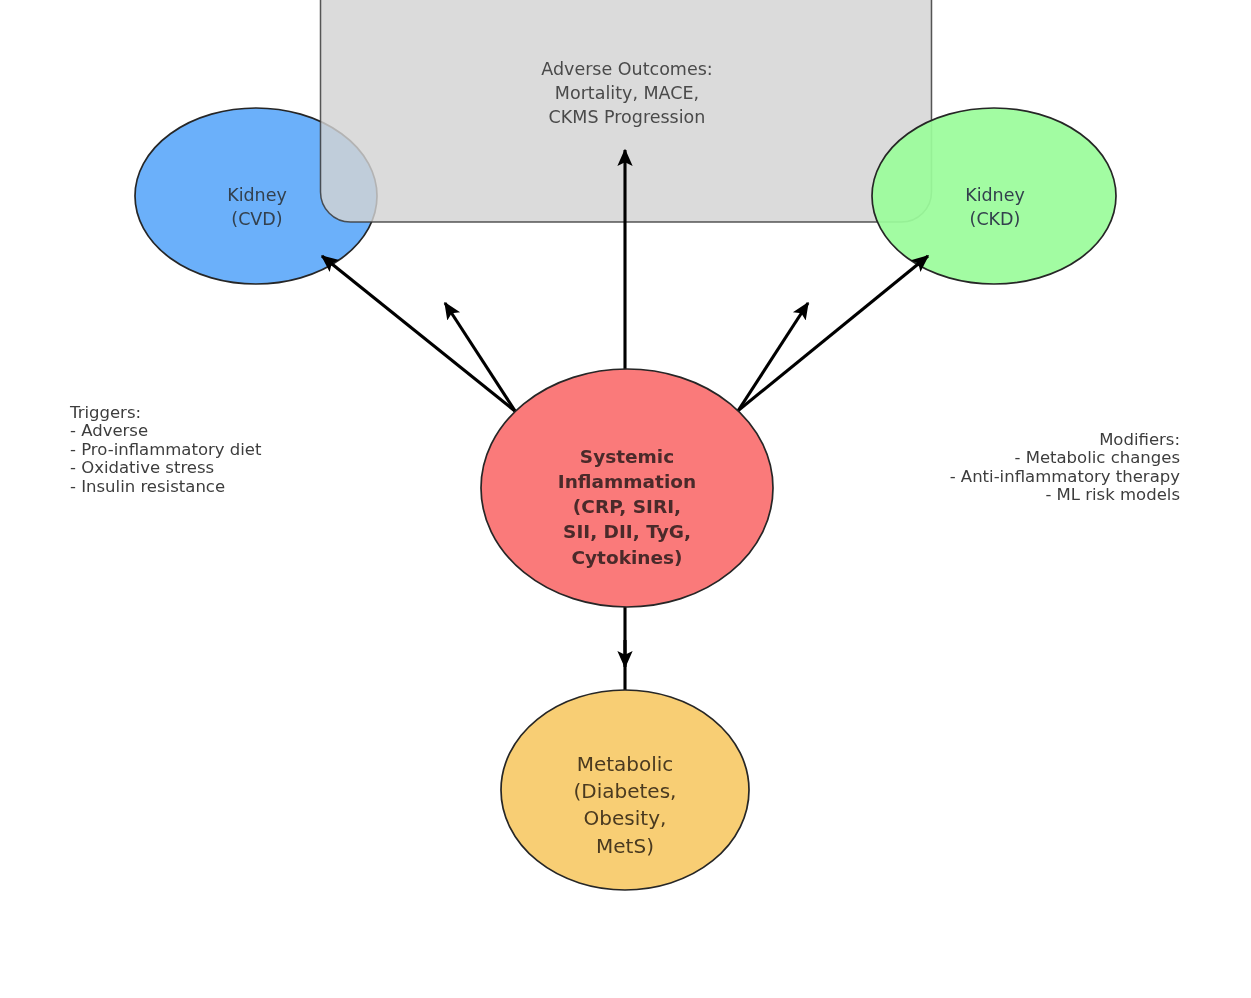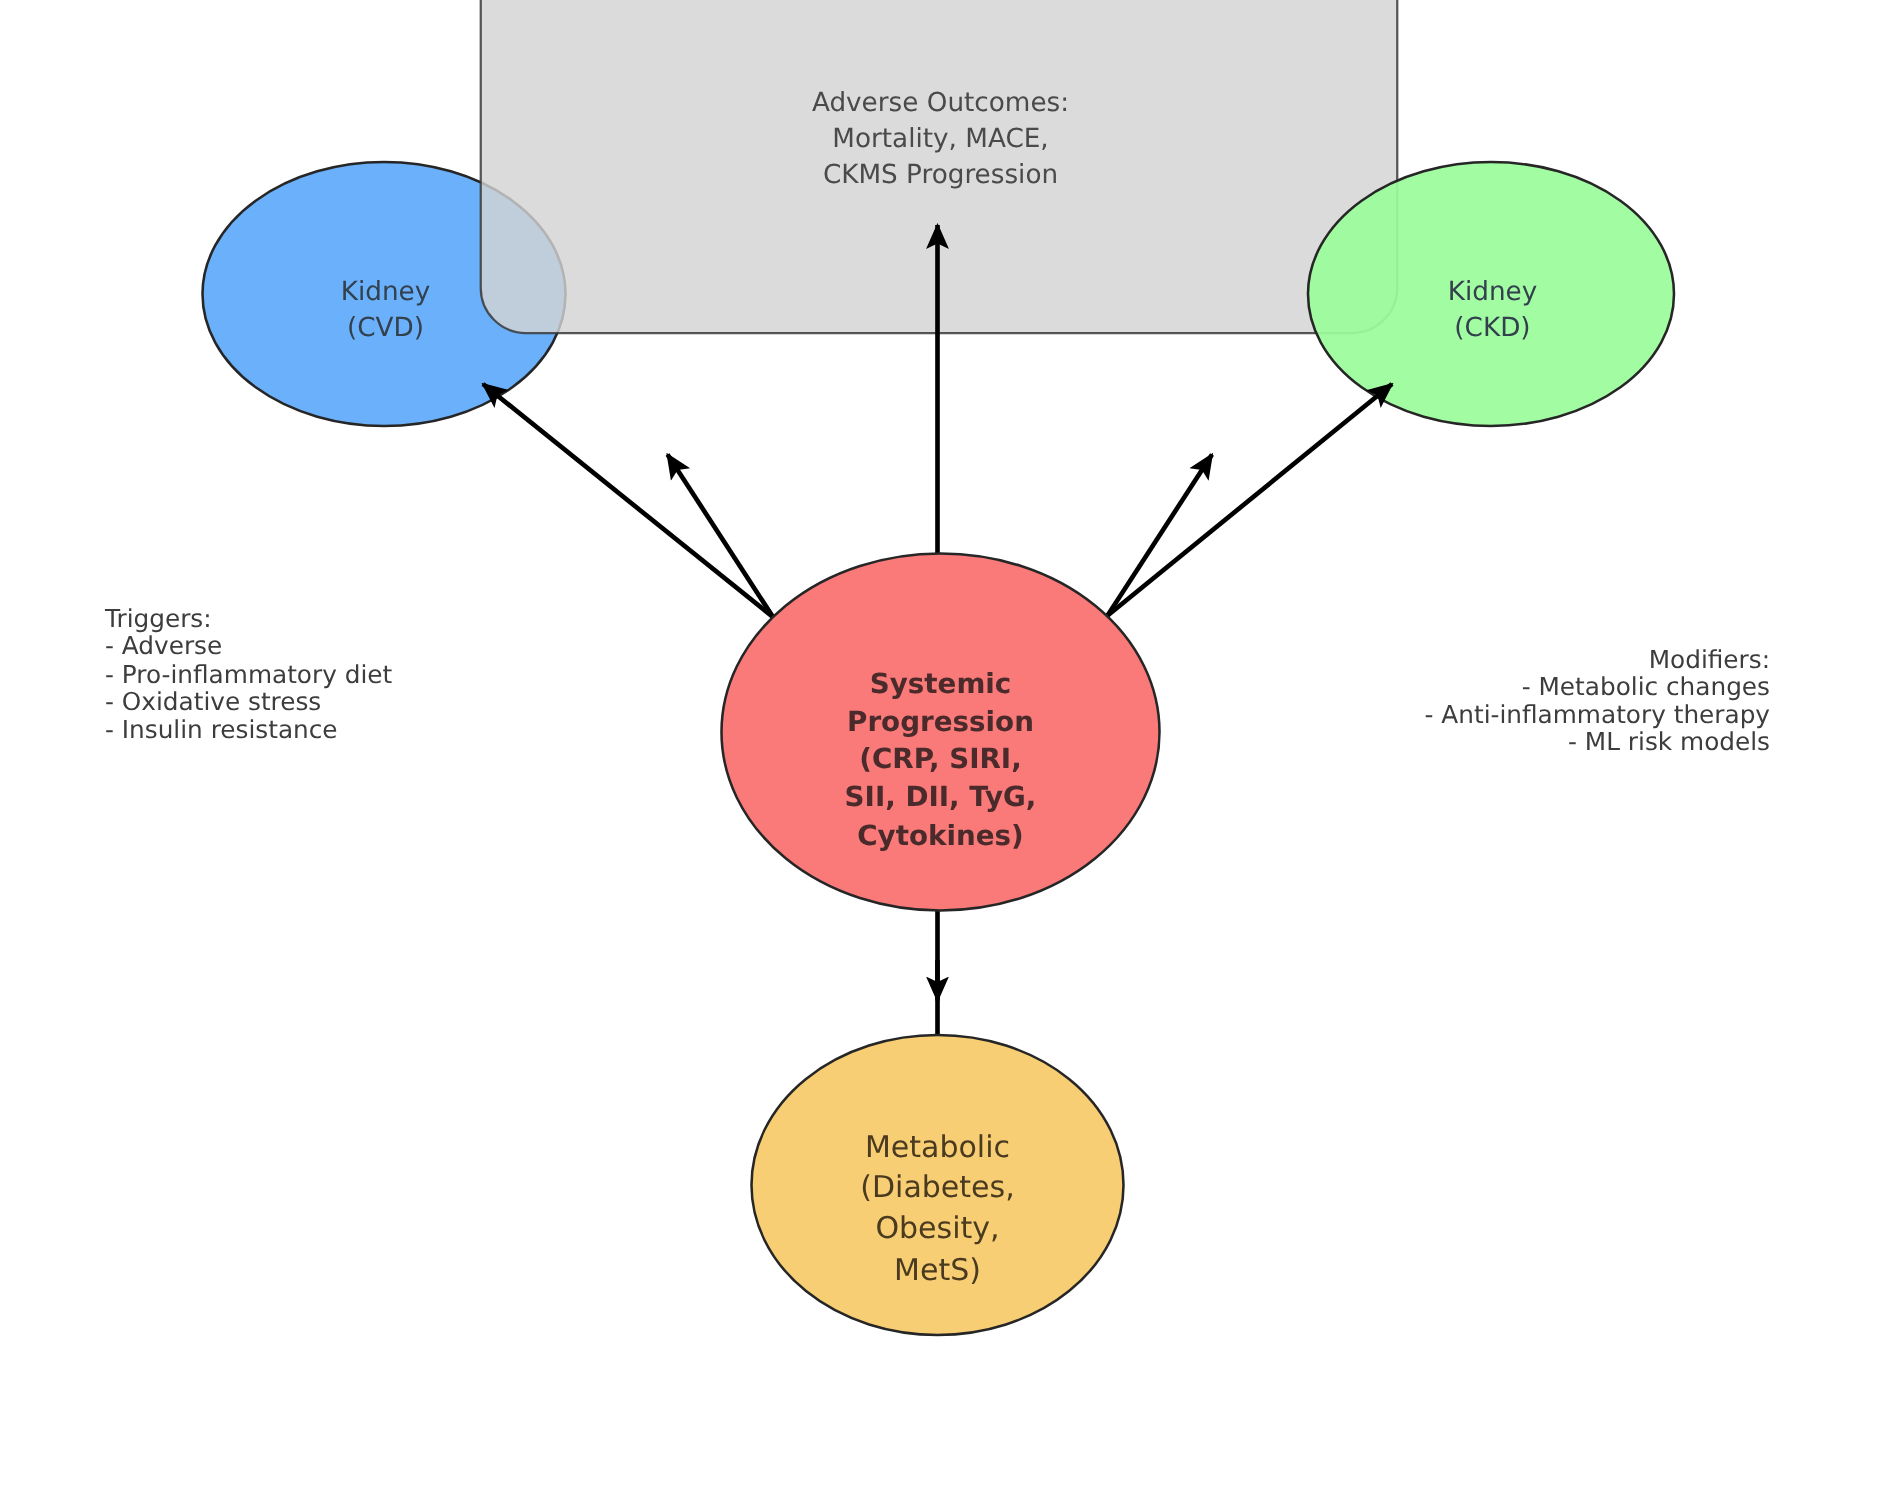--- a/index.html
+++ b/index.html
@@ -93,21 +93,21 @@
 Mortality, MACE,
 CKMS Progression</div>
 
   <div class="node-label label-heart">Kidney
 (CVD)</div>
 
   <div class="node-label label-kidney">Kidney
 (CKD)</div>
 
   <div class="node-label label-inflammation">Systemic
-Progression
+Inflammation
 (CRP, SIRI,
 SII, DII, TyG,
 Cytokines)</div>
 
   <div class="node-label label-metabolic">Metabolic
 (Diabetes,
 Obesity,
 MetS)</div>
 
   <div class="side-note note-triggers">Triggers:

